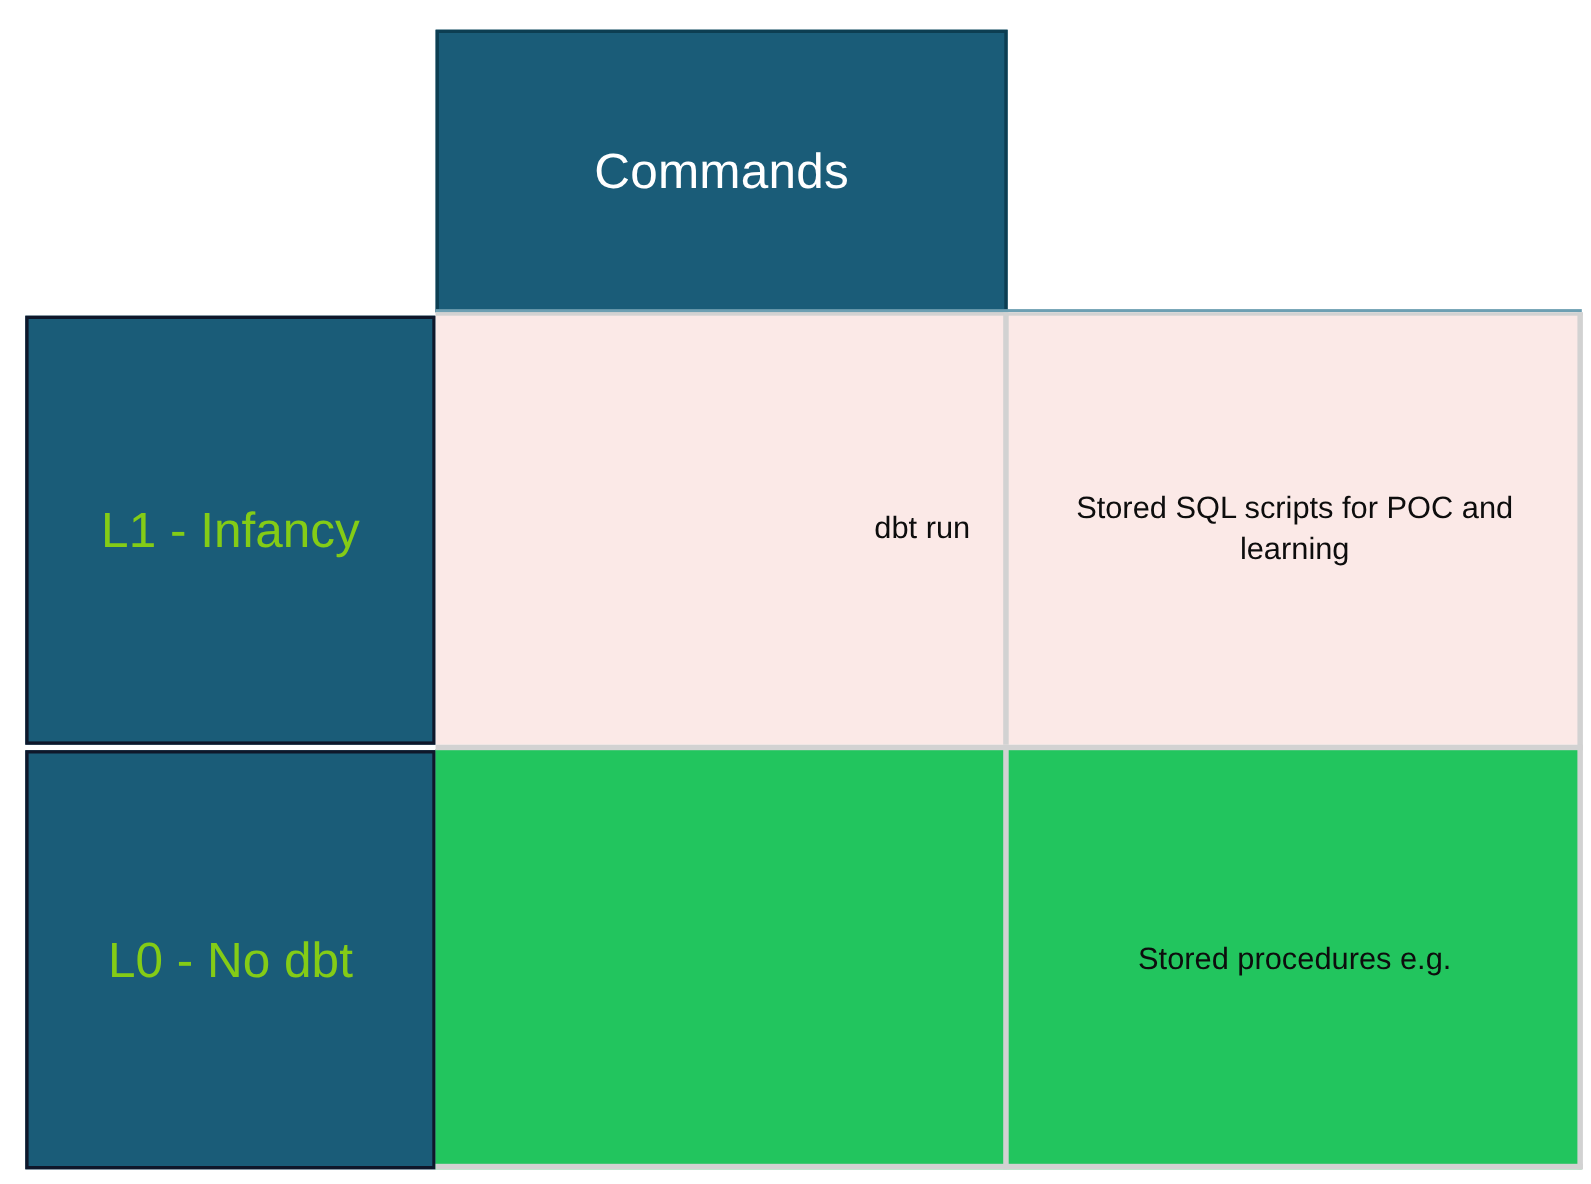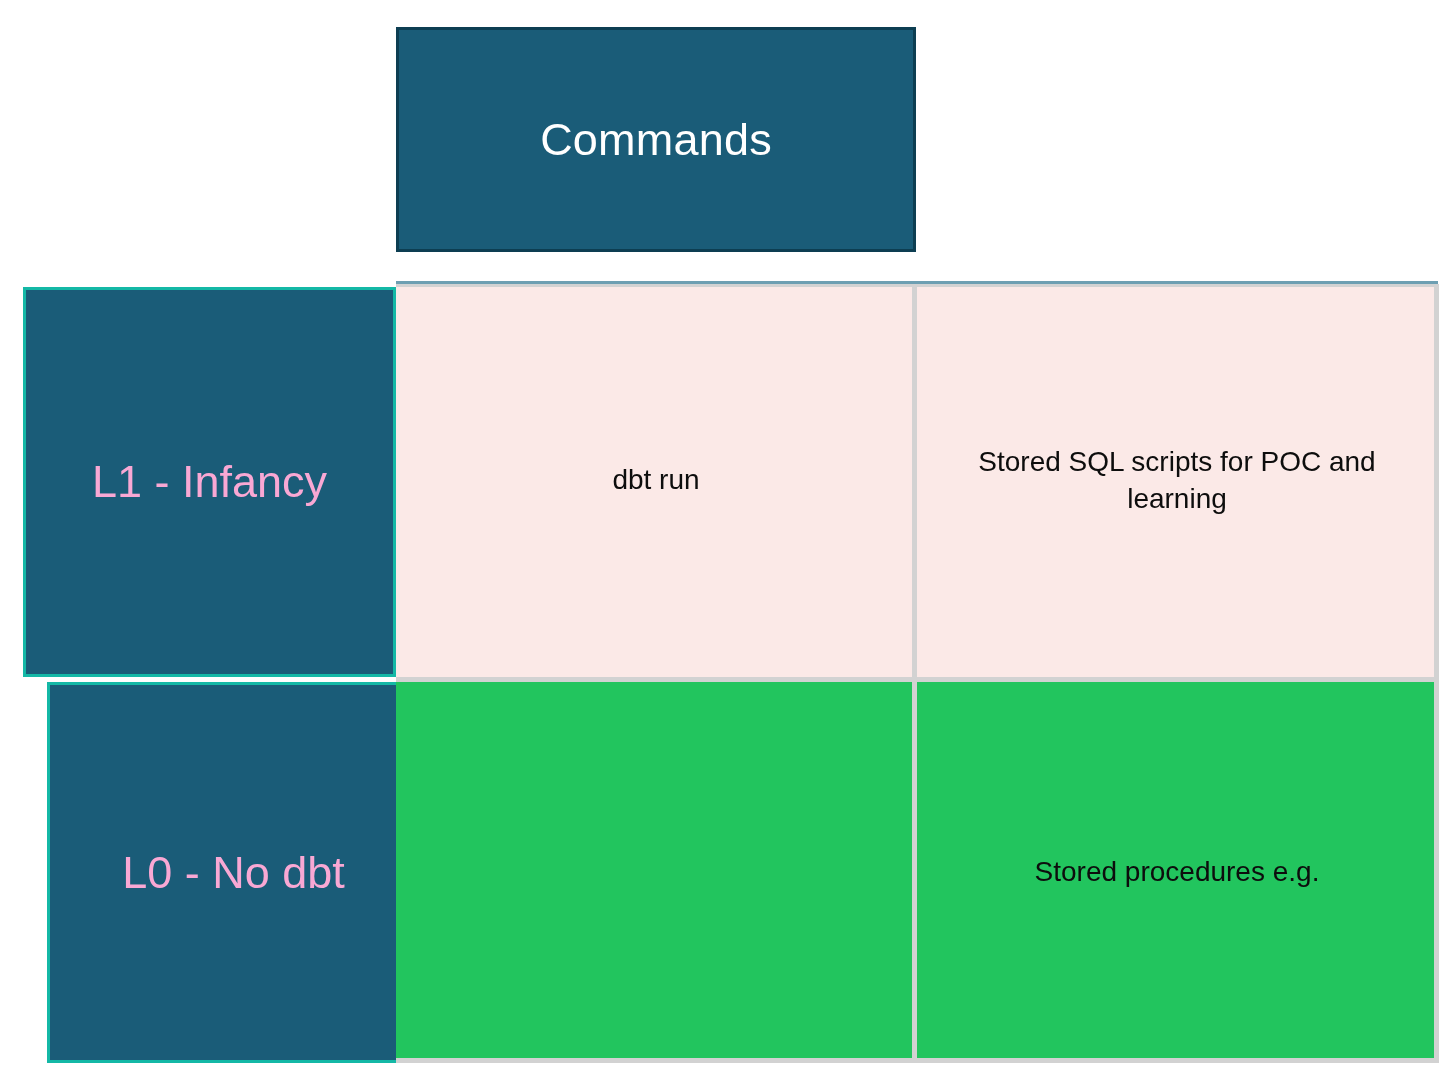--- a/index.html
+++ b/index.html
@@ -37,21 +37,21 @@
     left: 0px;
     top: 0px;
     width: 396px;
     height: 287px;
     background: #ffffff;
   }
 
   
   .col-header {
     top: 27px;
-    height: 225px;
+    height: 257px;
     background: #1a5c78;
     border: 3px solid #0d3e52;
     color: #ffffff;
     font-size: 45px;
     font-weight: 400;
     letter-spacing: 0.2px;
   }
   .col-header-0 { left: 396px;  width: 520px; }
   .col-header-1 { left: 916px;  width: 522px; }
 
@@ -63,42 +63,42 @@
     width: 1042px;
     height: 3px;
     background: #6d9fb2;
   }
 
   
   .row-header {
     left: 23px;
     width: 373px;
     background: #1a5c78;
-    border: 3px solid #14b8a6;
-    color: #f9a8d4;
+    border: 3px solid #0f172a;
+    color: #84cc16;
     font-size: 45px;
     font-weight: 400;
   }
   .row-header-0 { top: 287px; height: 390px; }
-  .row-header-1 { top: 682px; height: 381px; margin-left: 24px; }
+  .row-header-1 { top: 682px; height: 381px; }
 
   
   .body-cell {
     font-size: 28px;
     color: #0d0d0d;
     line-height: 1.30;
     padding: 6px 34px;
   }
   .body-cell .txt { display: block; width: 100%; }
 
   .tint-pink  { background: #fbe9e7; }
   .tint-white { background: #22c55e; }
 
   
-  .body-r0c0 { left: 396px; top: 284px; width: 520px; height: 393px; }
+  .body-r0c0 { left: 396px; top: 284px; width: 520px; height: 393px; text-align: right; }
   .body-r0c1 { left: 916px; top: 284px; width: 522px; height: 393px; }
   
   .body-r1c0 { left: 396px; top: 681px; width: 520px; height: 382px; }
   .body-r1c1 { left: 916px; top: 681px; width: 522px; height: 382px; }
 
   
   .gridline { position: absolute; background: #d2d2d2; }
 
   
   .gl-v-mid-r0 { left: 912px; top: 284px;  width: 5px;  height: 393px; }

